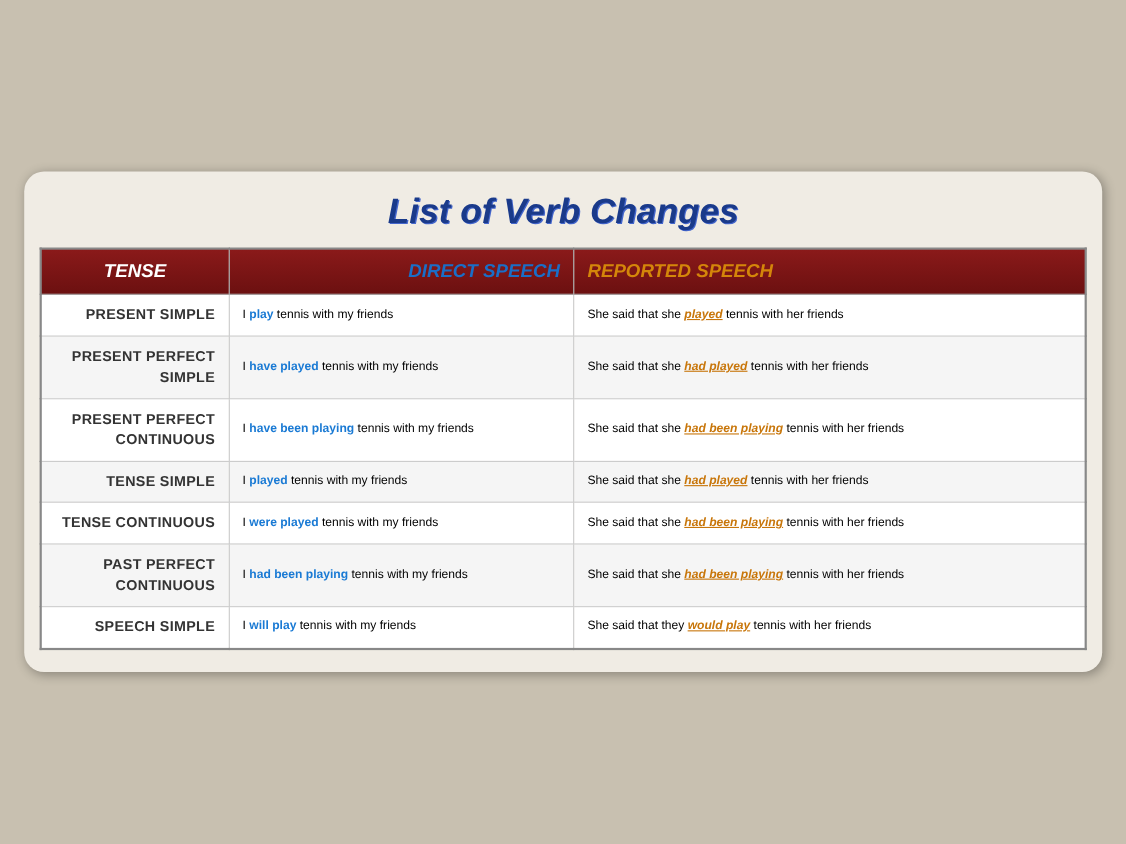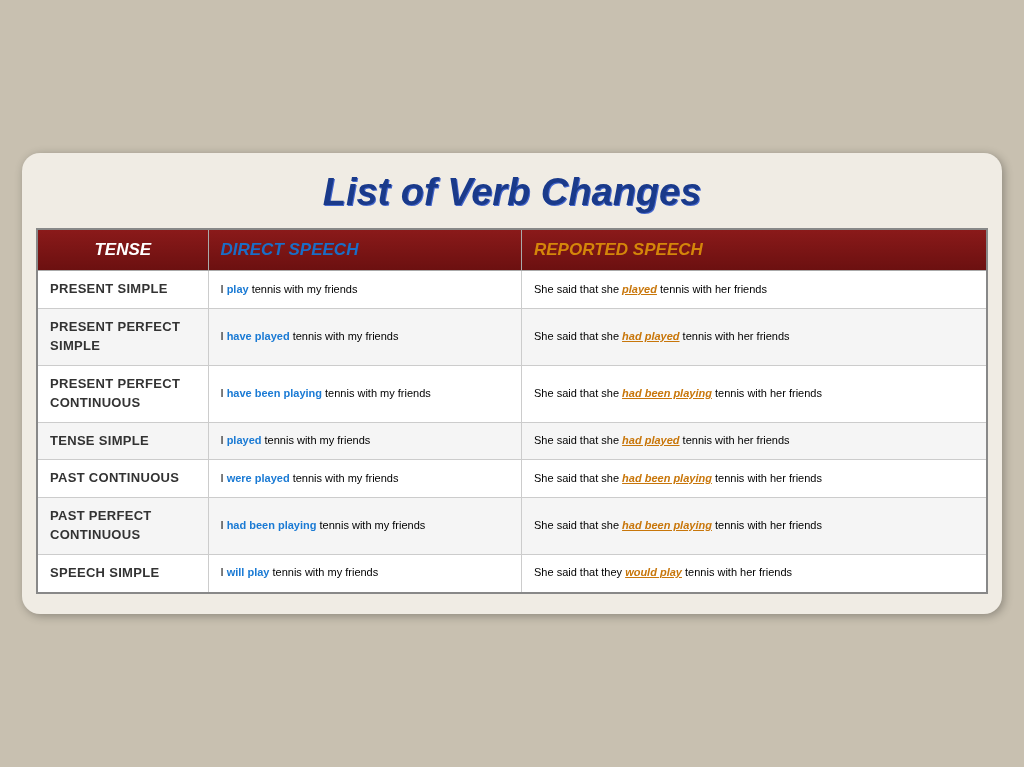--- a/index.html
+++ b/index.html
@@ -16,21 +16,21 @@
     .card {
       background: #f0ece4;
       border-radius: 18px;
       width: 980px;
       padding: 10px 14px 20px;
       box-shadow: 2px 2px 10px rgba(0,0,0,0.3);
     }
 
     .title {
       text-align: center;
-      font-size: 38px;
+      font-size: 32px;
       font-weight: 900;
       color: #1a3a8a;
       padding: 8px 0 14px;
       font-style: italic;
       text-shadow: 1px 1px 0 #4466cc;
     }
 
     table {
       width: 100%;
       border-collapse: collapse;
@@ -51,21 +51,21 @@
 
     thead th:nth-child(1) {
       color: #ffffff;
       width: 18%;
       text-align: center;
     }
 
     thead th:nth-child(2) {
       color: #1a6ec7;
       width: 33%;
-      text-align: left;
+      text-align: right;
     }
 
     thead th:nth-child(3) {
       color: #d4860a;
       width: 49%;
       text-align: left;
     }
 
     tbody tr {
       border: 1px solid #aaa;
@@ -80,21 +80,21 @@
 
     tbody td {
       padding: 9px 12px;
       vertical-align: middle;
       border: 1px solid #ccc;
       font-size: 11px;
       line-height: 1.45;
     }
 
     td.tense {
-      text-align: left;
+      text-align: right;
       font-size: 13px;
       font-weight: 700;
       color: #333;
       letter-spacing: 0.3px;
     }
 
     td.direct span.highlight {
       color: #1a7ad4;
       font-weight: bold;
     }
@@ -136,21 +136,21 @@
 CONTINUOUS</td>
           <td class="direct">I <span class="highlight">have been playing</span> tennis with my friends</td>
           <td class="reported">She said that she <span class="bold-underline">had been playing</span>  tennis with her friends</td>
         </tr>
         <tr>
           <td class="tense" style="white-space: pre-line;">TENSE SIMPLE</td>
           <td class="direct">I <span class="highlight">played</span> tennis with my friends</td>
           <td class="reported">She said that she <span class="bold-underline">had played</span>  tennis with her friends</td>
         </tr>
         <tr>
-          <td class="tense" style="white-space: pre-line;">PAST CONTINUOUS</td>
+          <td class="tense" style="white-space: pre-line;">TENSE CONTINUOUS</td>
           <td class="direct">I <span class="highlight">were played</span> tennis with my friends</td>
           <td class="reported">She said that she <span class="bold-underline">had been playing</span>  tennis with her friends</td>
         </tr>
         <tr>
           <td class="tense" style="white-space: pre-line;">PAST PERFECT
 CONTINUOUS</td>
           <td class="direct">I <span class="highlight">had been playing</span> tennis with my friends</td>
           <td class="reported">She said that she <span class="bold-underline">had been playing</span>  tennis with her friends</td>
         </tr>
         <tr>

